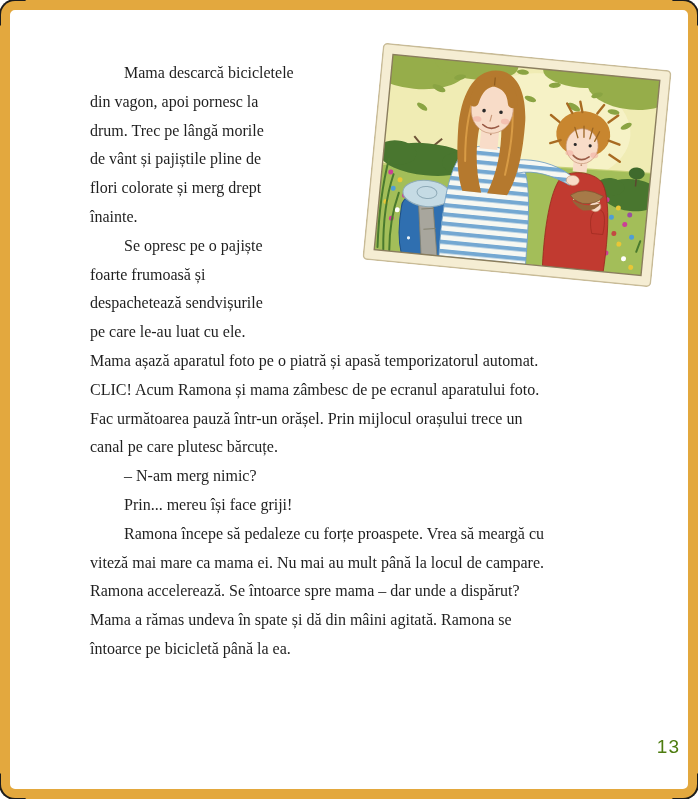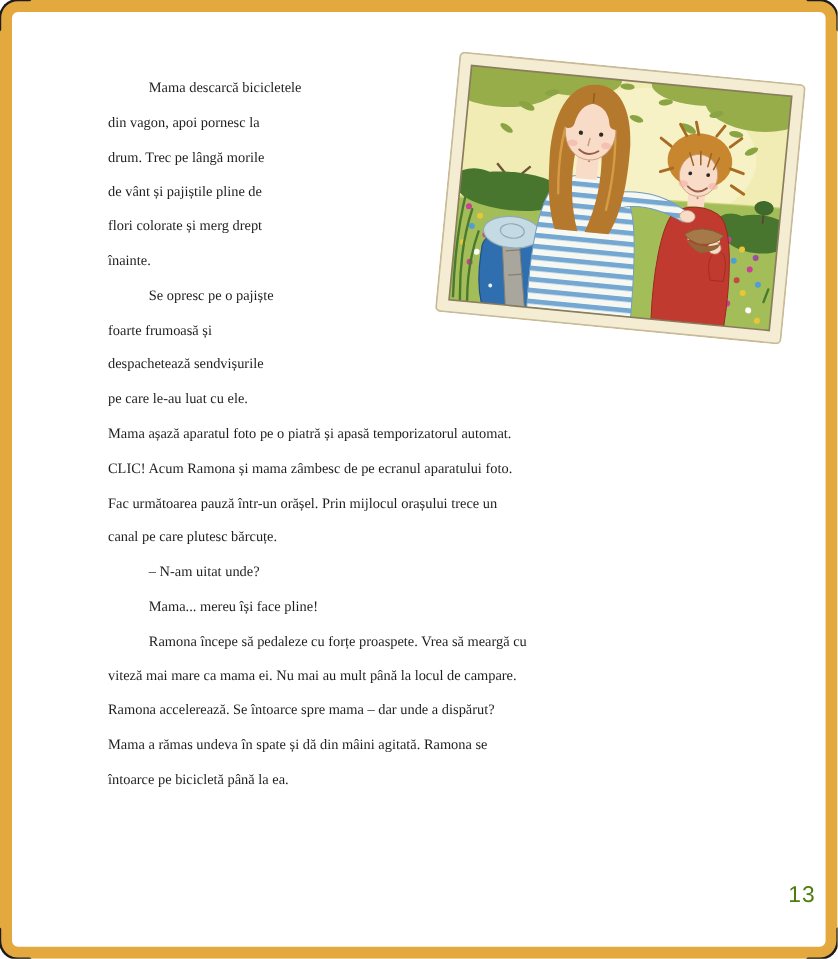--- a/index.html
+++ b/index.html
@@ -8,21 +8,21 @@
     position:absolute;left:0;top:0;width:678px;height:779px;
     border:10px solid #E3A83E;border-radius:15px;background:#ffffff;
   }
   .corner-mark{position:absolute;width:24px;height:24px;border:2.5px solid transparent;pointer-events:none;}
   .corner-mark.tl{left:-11px;top:-11px;border-top-color:#1c1c1c;border-left-color:#1c1c1c;border-top-left-radius:16px;}
   .corner-mark.tr{right:-11px;top:-11px;border-top-color:#1c1c1c;border-right-color:#1c1c1c;border-top-right-radius:16px;}
   .corner-mark.bl{left:-11px;bottom:-11px;border-bottom-color:#1c1c1c;border-left-color:#1c1c1c;border-bottom-left-radius:16px;}
   .corner-mark.br{right:-11px;bottom:-11px;border-bottom-color:#1c1c1c;border-right-color:#1c1c1c;border-bottom-right-radius:16px;}
   .text-block{
     position:absolute;left:80px;top:49px;width:548px;
-    font-size:12px;line-height:28.8px;color:#1f1f1f;
+    font-size:16px;line-height:28.8px;color:#1f1f1f;
   }
   .text-block p{margin:0;text-indent:34px;white-space:pre-line;}
   .polaroid{
     position:absolute;left:362px;top:46px;width:290px;height:218px;
     transform:rotate(5.5deg);
   }
   .polaroid svg{display:block;}
   .page-number{
     position:absolute;left:630px;top:726px;width:40px;text-align:right;
     font-family:"Liberation Sans", sans-serif;font-size:19px;color:#4d7c0f;letter-spacing:1px;
@@ -45,22 +45,22 @@
 flori colorate și merg drept
 înainte.</p>
     <p>Se opresc pe o pajiște
 foarte frumoasă și
 despachetează sendvișurile
 pe care le-au luat cu ele.
 Mama așază aparatul foto pe o piatră și apasă temporizatorul automat.
 CLIC! Acum Ramona și mama zâmbesc de pe ecranul aparatului foto.
 Fac următoarea pauză într-un orășel. Prin mijlocul orașului trece un
 canal pe care plutesc bărcuțe.</p>
-    <p>– N-am uitat unde?</p>
-    <p>Mama... mereu își face pline!</p>
+    <p>– N-am merg nimic?</p>
+    <p>Prin... mereu își face griji!</p>
     <p>Ramona începe să pedaleze cu forțe proaspete. Vrea să meargă cu
 viteză mai mare ca mama ei. Nu mai au mult până la locul de campare.
 Ramona accelerează. Se întoarce spre mama – dar unde a dispărut?
 Mama a rămas undeva în spate și dă din mâini agitată. Ramona se
 întoarce pe bicicletă până la ea.</p>
   </div>
 
   <div class="polaroid">
     <svg width="290" height="218" viewBox="0 0 290 218">
       <defs>

